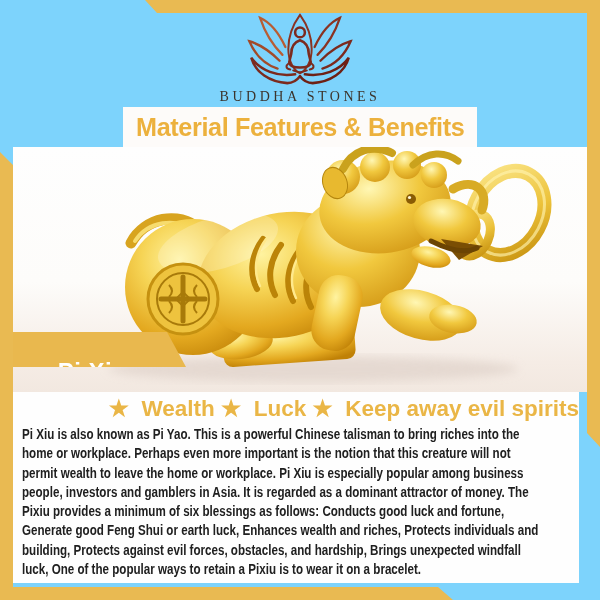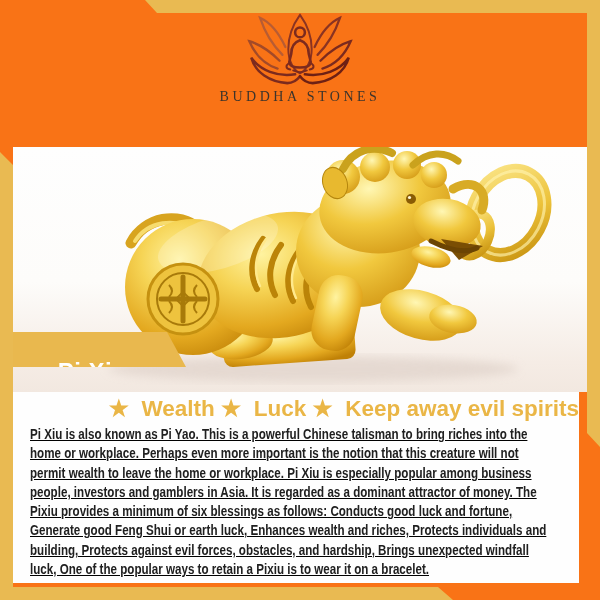--- a/index.html
+++ b/index.html
@@ -1,17 +1,17 @@
 <!DOCTYPE html>
 <html><head>
 <meta charset="utf-8">
 <style>
   html,body{margin:0;padding:0;}
   body{width:600px;height:600px;overflow:hidden;font-family:"Liberation Sans",sans-serif;}
-  .page{position:relative;width:600px;height:600px;background:#f97316;overflow:hidden;}
+  .page{position:relative;width:600px;height:600px;background:#7dd3fc;overflow:hidden;}
 
   
   .frame-svg{position:absolute;left:0;top:0;width:600px;height:600px;pointer-events:none;}
 
   
   .logo-wrap{position:absolute;left:0;top:12px;width:600px;text-align:center;}
   .logo-svg{display:block;margin:0 auto;width:112px;height:76px;}
   .brand-name{margin-top:1px;font-family:"Liberation Serif",serif;font-size:14px;letter-spacing:3.5px;color:#3c342c;font-weight:400;}
 
   
@@ -27,21 +27,21 @@
   
   .ribbon{position:absolute;left:0px;top:185px;width:173px;height:35px;background:#e9b84e;
           clip-path:polygon(0 0,89% 0,100% 100%,0 100%);
           display:flex;align-items:center;justify-content:center;}
   .ribbon-label{color:#ffffff;font-size:24px;font-weight:700;letter-spacing:0.5px;padding-right:14px;margin-top:44px;}
 
   
   .content{position:absolute;left:13px;top:392px;width:566px;height:191px;background:#fefefe;}
   .benefits-heading{margin-top:2px;text-align:right;font-size:22.5px;font-weight:700;color:#eab646;
                     white-space:pre;line-height:29px;}
-  .article{padding-left:17px;padding-top:2px;text-decoration:underline;}
+  .article{padding-left:9px;padding-top:2px;}
   .article .line{white-space:nowrap;font-size:14.5px;font-weight:700;color:#202020;line-height:19.3px;
                  transform:scaleX(0.80);transform-origin:left center;letter-spacing:0px;}
 </style>
 </head>
 <body>
 
 <div class="page">
 
   <svg class="frame-svg" viewBox="0 0 600 600" aria-hidden="true">
     <path d="M145 0 H600 V447 L587 433 V13 H157 Z" fill="#e9ba52"></path>
@@ -63,20 +63,23 @@
       <path d="M55 3 C47 14 43 26 43 38 C43 51 49 60 55 63 C61 60 67 51 67 38 C67 26 63 14 55 3 Z" stroke="#8a3322" stroke-width="2"></path>
 
       <circle cx="55" cy="21" r="5" stroke="#7c2a1e" stroke-width="2.6"></circle>
       <path d="M55 29 C49 31 46 36 46 43 L44 51 C44 55 48 57 55 57 C62 57 66 55 66 51 L64 43 C64 36 61 31 55 29 Z" stroke="#7c2a1e" stroke-width="2.6" stroke-linejoin="round"></path>
       <path d="M44 52 C40 55 40 58 45 59 M66 52 C70 55 70 58 65 59" stroke="#7c2a1e" stroke-width="2" stroke-linecap="round"></path>
       <path d="M48 60 C52 62 58 62 62 60" stroke="#7c2a1e" stroke-width="2" stroke-linecap="round"></path>
     </svg>
     <div class="brand-name">BUDDHA STONES</div>
   </div>
 
+  <div class="banner">
+    <div class="banner-title">Material Features &amp; Benefits</div>
+  </div>
 
   <div class="photo">
     <svg class="pendant-svg" viewBox="0 0 574 245" aria-hidden="true">
       <defs>
         <radialGradient id="goldBody" cx="40%" cy="30%" r="80%">
           <stop offset="0%" stop-color="#fff3a0"></stop>
           <stop offset="35%" stop-color="#f6d455"></stop>
           <stop offset="72%" stop-color="#e3a81f"></stop>
           <stop offset="100%" stop-color="#c08106"></stop>
         </radialGradient>

